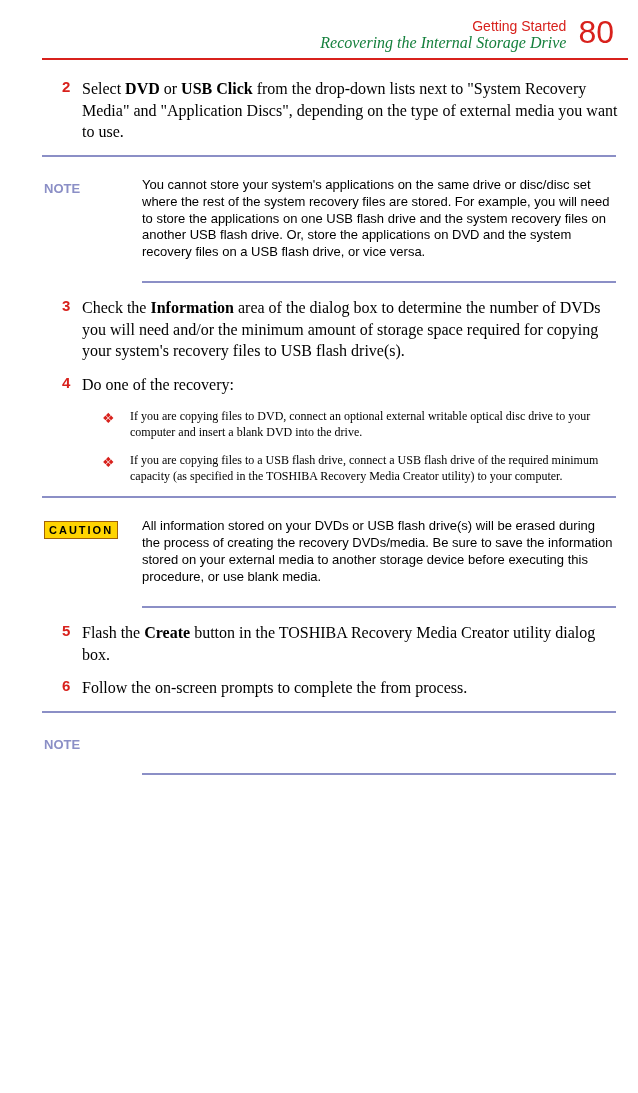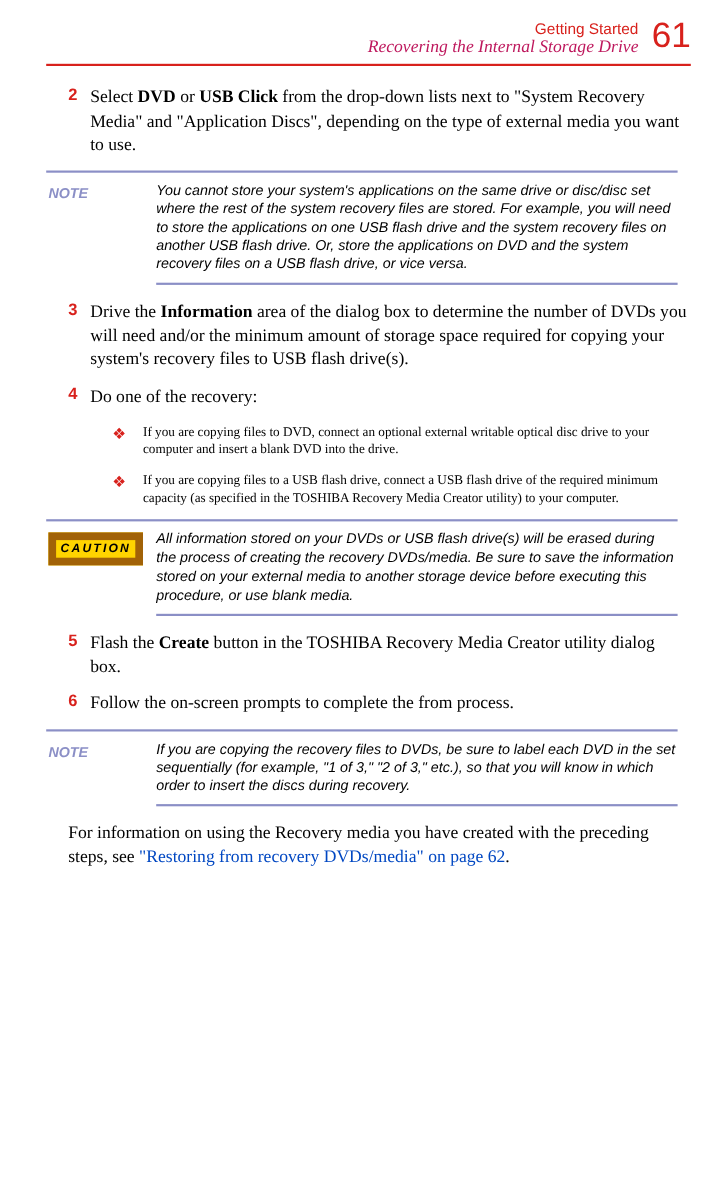--- a/index.html
+++ b/index.html
@@ -13,39 +13,39 @@
       height: 1093px;
       background: #ffffff;
       color: #000;
       position: relative;
       padding: 16px 0px 20px 42px;
     }
     .header {
       display: flex;
       justify-content: flex-end;
       align-items: flex-start;
-      padding-right: 10px;
+      padding-right: 24px;
       margin-bottom: 4px;
     }
     .header-text {
       text-align: right;
       margin-right: 12px;
       padding-top: 2px;
     }
     .chapter-title {
       color: #d8211c;
       font-size: 14px;
       font-weight: normal;
       font-family: Arial, sans-serif;
     }
     .section-title {
       font-style: italic;
       font-size: 16px;
       font-family: Georgia, serif;
-      color: #be185d;
+      color: #15803d;
     }
     .page-number {
       color: #d8211c;
       font-size: 32px;
       font-family: Arial, sans-serif;
       line-height: 1;
       font-weight: normal;
     }
     .red-rule {
       border: none;
@@ -80,22 +80,21 @@
     .callout {
       margin: 12px 10px 14px 0;
     }
     .callout-rule {
       border: none;
       border-top: 2px solid #8b8fc6;
       margin: 0;
     }
     .callout-body {
       display: flex;
-      padding: 8px 0;
-      font-style: italic;
+      padding: 20px 0;
     }
     .callout-label {
       width: 100px;
       flex-shrink: 0;
       padding-left: 2px;
       padding-top: 2px;
     }
     .note-label {
       font-family: Arial, sans-serif;
       font-weight: bold;
@@ -103,21 +102,21 @@
       color: #8b8fc6;
     }
     .caution-label {
       background: #ffd400;
       color: #000;
       font-family: Arial, sans-serif;
       font-weight: bold;
       font-size: 11px;
       letter-spacing: 2px;
       padding: 2px 4px;
-      border: 7px solid #a16207;
+      border: 1px solid #a16207;
       display: inline-block;
     }
     .callout-text {
       font-family: Arial, Helvetica, sans-serif;
       font-size: 13px;
       line-height: 1.3;
       flex: 1;
       font-stretch: condensed;
     }
     .callout-rule-short {
@@ -156,21 +155,21 @@
     }
   </style>
 </head>
 <body>
 
 <div class="header">
   <div class="header-text">
     <div class="chapter-title">Getting Started</div>
     <div class="section-title">Recovering the Internal Storage Drive</div>
   </div>
-  <div class="page-number">61</div>
+  <div class="page-number">80</div>
 </div>
 <hr class="red-rule">
 
 <div class="content">
 
   <div class="step">
     <div class="step-num">2</div>
     <div class="step-text">
       <span>Select </span><span class="bold">DVD</span><span> or </span><span class="bold">USB Click</span><span> from the drop-down lists next to "System Recovery Media" and "Application Discs", depending on the type of external media you want to use.</span>
     </div>
@@ -183,21 +182,21 @@
         <span class="note-label">NOTE</span>
       </div>
       <div class="callout-text">You cannot store your system's applications on the same drive or disc/disc set where the rest of the system recovery files are stored. For example, you will need to store the applications on one USB flash drive and the system recovery files on another USB flash drive. Or, store the applications on DVD and the system recovery files on a USB flash drive, or vice versa.</div>
     </div>
     <hr class="callout-rule-short">
   </div>
 
   <div class="step">
     <div class="step-num">3</div>
     <div class="step-text">
-      <span>Drive the </span><span class="bold">Information</span><span> area of the dialog box to determine the number of DVDs you will need and/or the minimum amount of storage space required for copying your system's recovery files to USB flash drive(s).</span>
+      <span>Check the </span><span class="bold">Information</span><span> area of the dialog box to determine the number of DVDs you will need and/or the minimum amount of storage space required for copying your system's recovery files to USB flash drive(s).</span>
     </div>
   </div>
 
   <div class="step">
     <div class="step-num">4</div>
     <div class="step-text">Do one of the recovery:</div>
   </div>
 
   <div class="sub-list">
     <div class="sub-item">
@@ -232,22 +231,18 @@
     <div class="step-num">6</div>
     <div class="step-text">Follow the on-screen prompts to complete the from process.</div>
   </div>
 
   <div class="callout">
     <hr class="callout-rule">
     <div class="callout-body">
       <div class="callout-label">
         <span class="note-label">NOTE</span>
       </div>
-      <div class="callout-text">If you are copying the recovery files to DVDs, be sure to label each DVD in the set sequentially (for example, "1 of 3," "2 of 3," etc.), so that you will know in which order to insert the discs during recovery.</div>
     </div>
     <hr class="callout-rule-short">
   </div>
 
-  <div class="para">
-    <span>For information on using the Recovery media you have created with the preceding steps, see </span><span class="link">"Restoring from recovery DVDs/media" on page 62</span><span>.</span>
-  </div>
 
 </div>
 
 </body></html>

